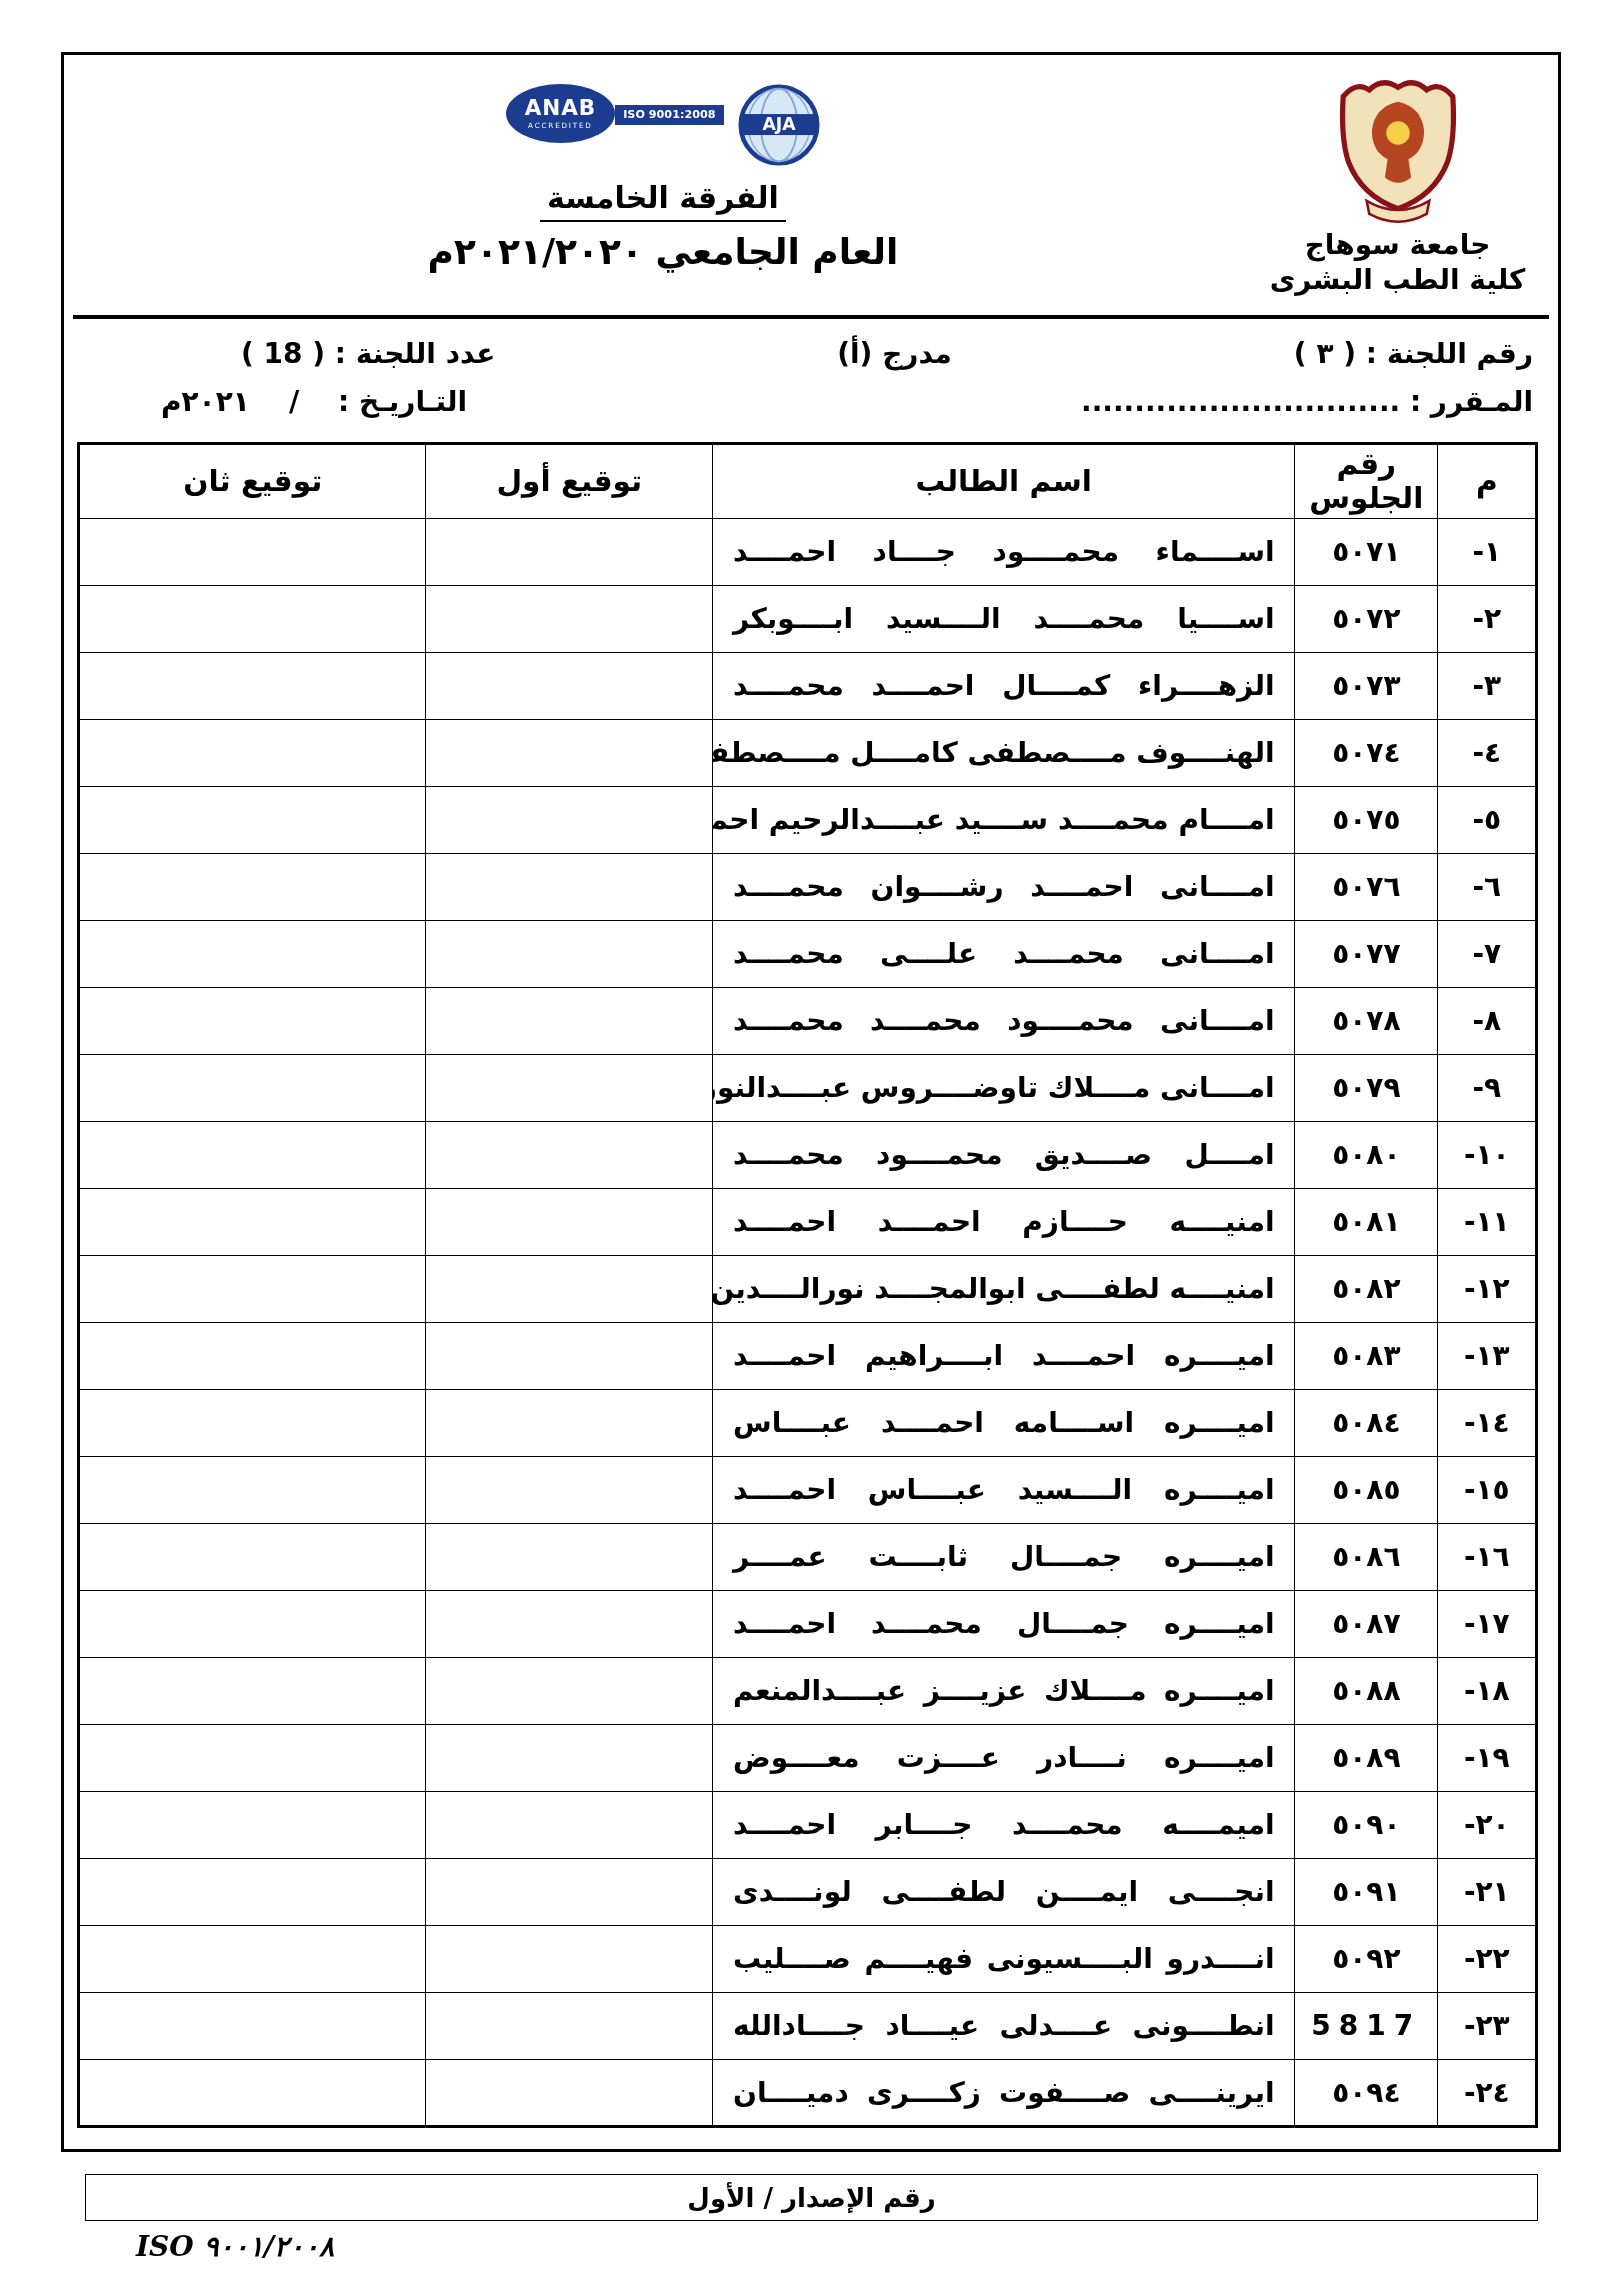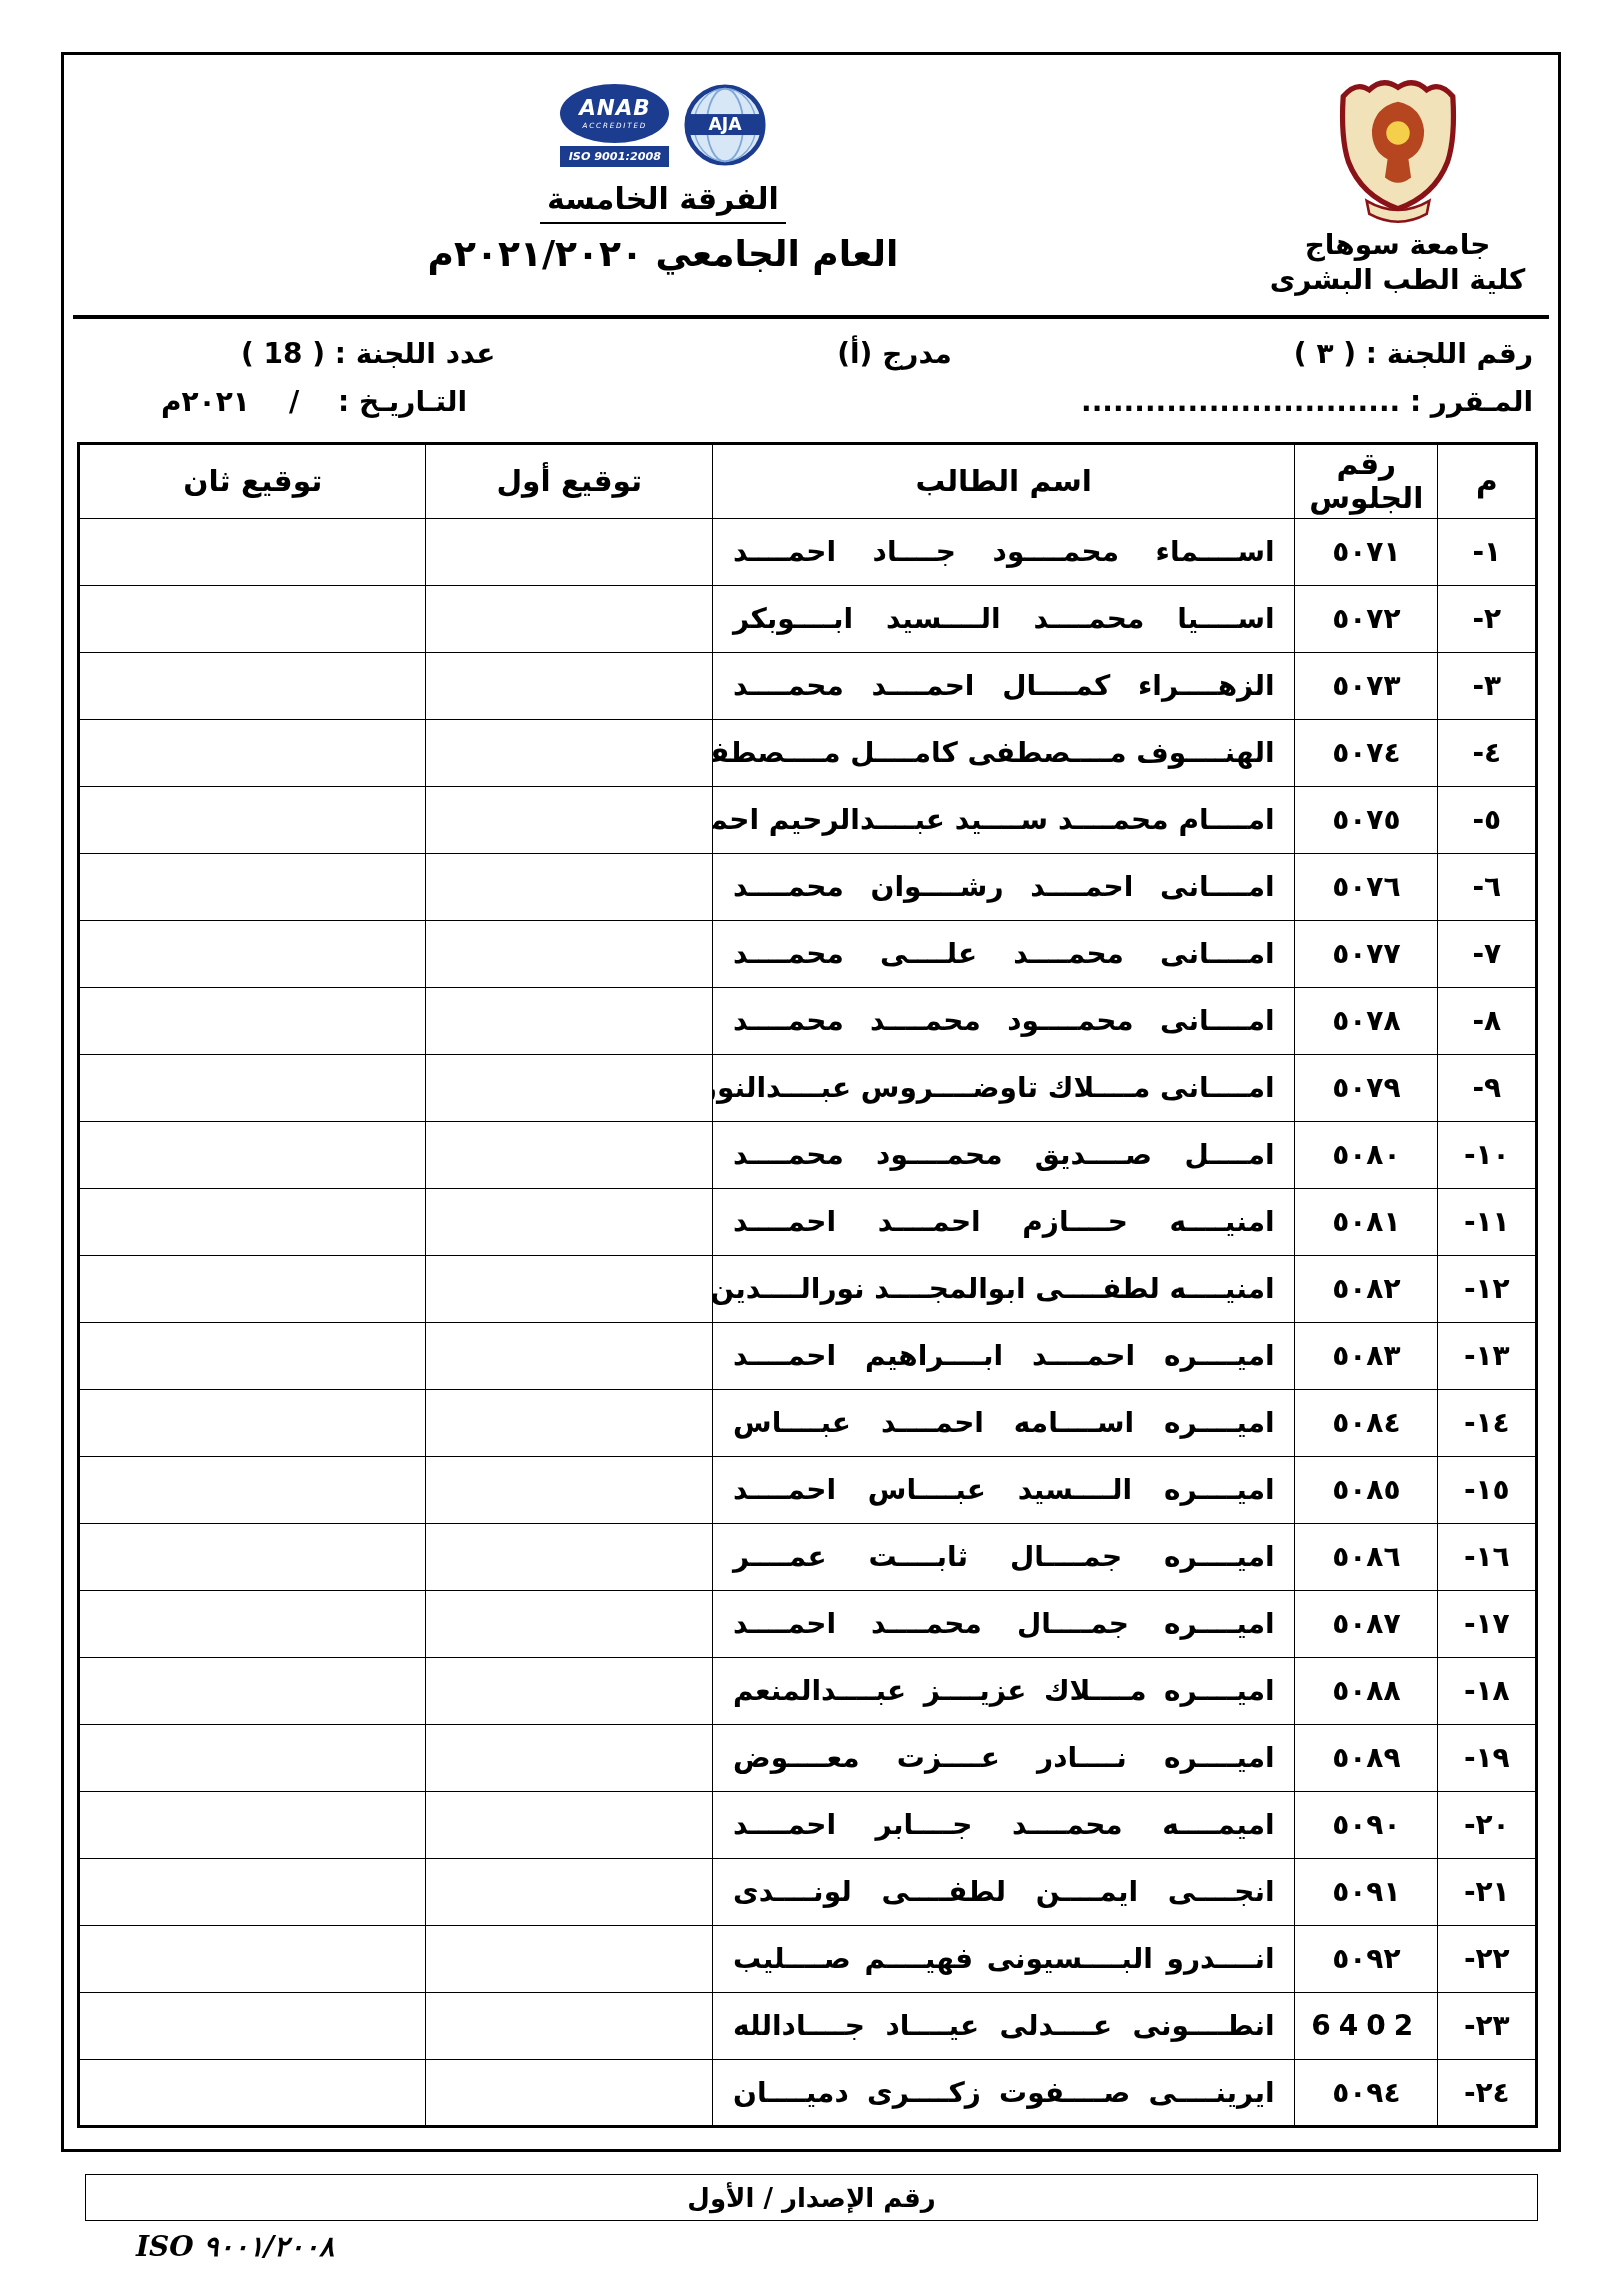--- a/index.html
+++ b/index.html
@@ -33,21 +33,21 @@
   .h-col { display:flex; flex-direction:column; align-items:center; }
   .h-right { width:296px; }
   .h-center { flex:1; }
   .h-left { width:322px; }
 
   .university-name, .faculty-name { font-weight:bold; font-size:28px; line-height:1.25; }
   .dept-name { font-weight:bold; font-size:26px; margin-top:9px; }
   .dept-code { font-weight:bold; font-size:24px; margin-top:3.6px; direction:ltr; }
 
   .cert-row { display:flex; direction:ltr; gap:14.3px; align-items:flex-start; margin-top:10.7px; }
-  .anab { display:flex; flex-direction:column; align-items:center;font-style:italic; }
+  .anab { display:flex; flex-direction:row; align-items:center; }
   .anab-oval {
     width:109px; height:59px; border-radius:50%;
     background:var(--logo-blue,#1b3c8f); color:#fff;
     display:flex; flex-direction:column; align-items:center; justify-content:center;
   }
   .anab-word { font-weight:bold; font-size:21.5px; letter-spacing:0.9px; line-height:1; }
   .anab-sub  { font-size:7.2px; letter-spacing:1.8px; margin-top:2.7px; }
   .anab-iso  {
     margin-top:3.6px; width:109px; height:20.6px; background:var(--logo-blue,#1b3c8f);
     color:#fff; font-weight:bold; font-size:11.2px;
@@ -325,21 +325,21 @@
         </tr>
         <tr>
           <td class="cell-index">٢٢-</td>
           <td class="cell-seat">٥٠٩٢</td>
           <td class="cell-name">انــــدرو البــــسيونى فهيــــم صــــليب</td>
           <td class="cell-sig"></td>
           <td class="cell-sig"></td>
         </tr>
         <tr>
           <td class="cell-index">٢٣-</td>
-          <td class="cell-seat">6402</td>
+          <td class="cell-seat">5817</td>
           <td class="cell-name">انطــــونى عــــدلى عيــــاد جــــادالله</td>
           <td class="cell-sig"></td>
           <td class="cell-sig"></td>
         </tr>
         <tr>
           <td class="cell-index">٢٤-</td>
           <td class="cell-seat">٥٠٩٤</td>
           <td class="cell-name">ايرينــــى صــــفوت زكــــرى دميــــان</td>
           <td class="cell-sig"></td>
           <td class="cell-sig"></td>

